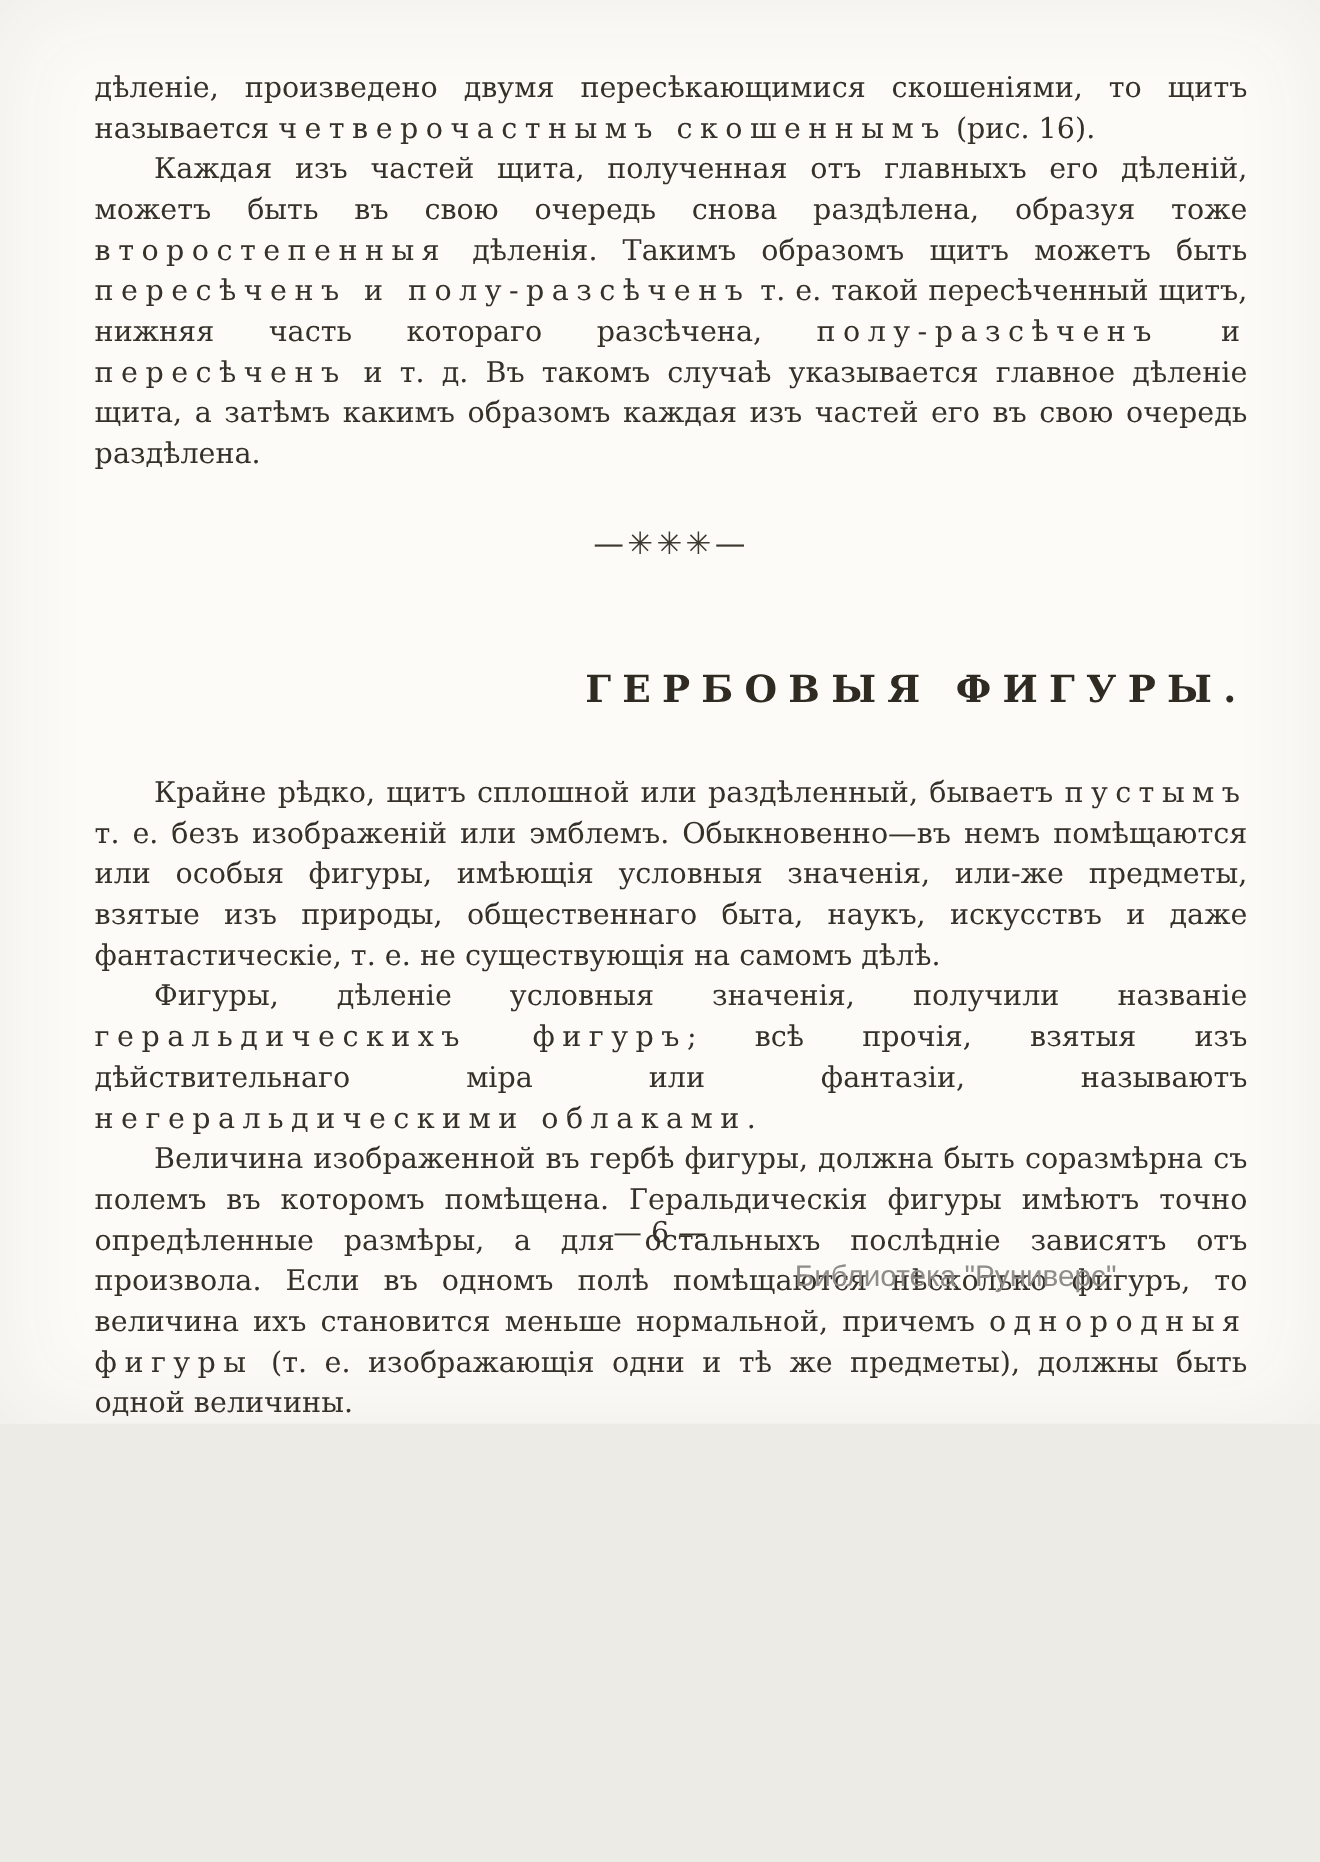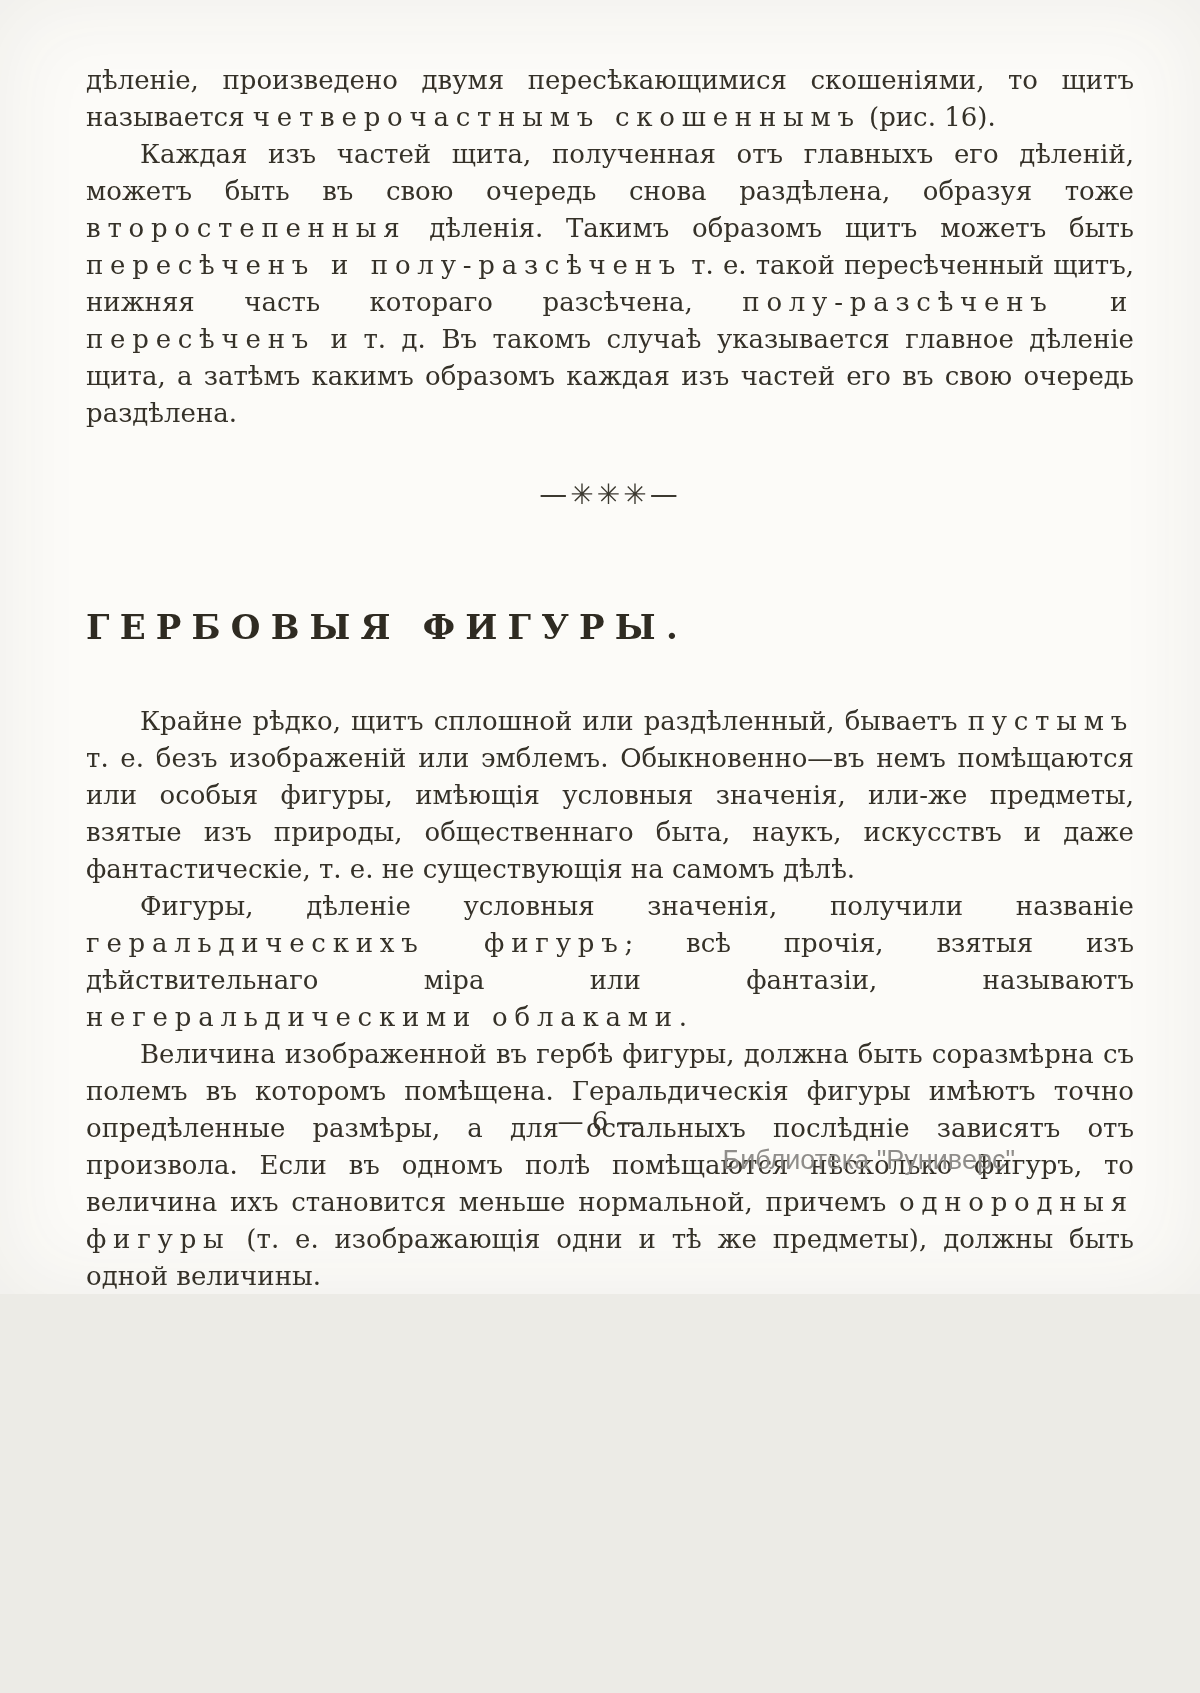--- a/index.html
+++ b/index.html
@@ -31,21 +31,21 @@
   .divider {
     margin-top: 46px;
     text-align: center;
     font-size: 28px;
     letter-spacing: 3px;
     color: #3c3930;
     font-family: "DejaVu Sans", sans-serif;
   }
   .heading {
     margin: 96px 0 0 0;
-    text-align: left;
+    text-align: right;
     font-size: 34px;
     font-weight: bold;
     letter-spacing: 0.30em;
     color: #2f2b22;
   }
   .bottom { margin-top: 56px; }
   .page-number {
     position: absolute;
     left: 0;
     right: 0;

